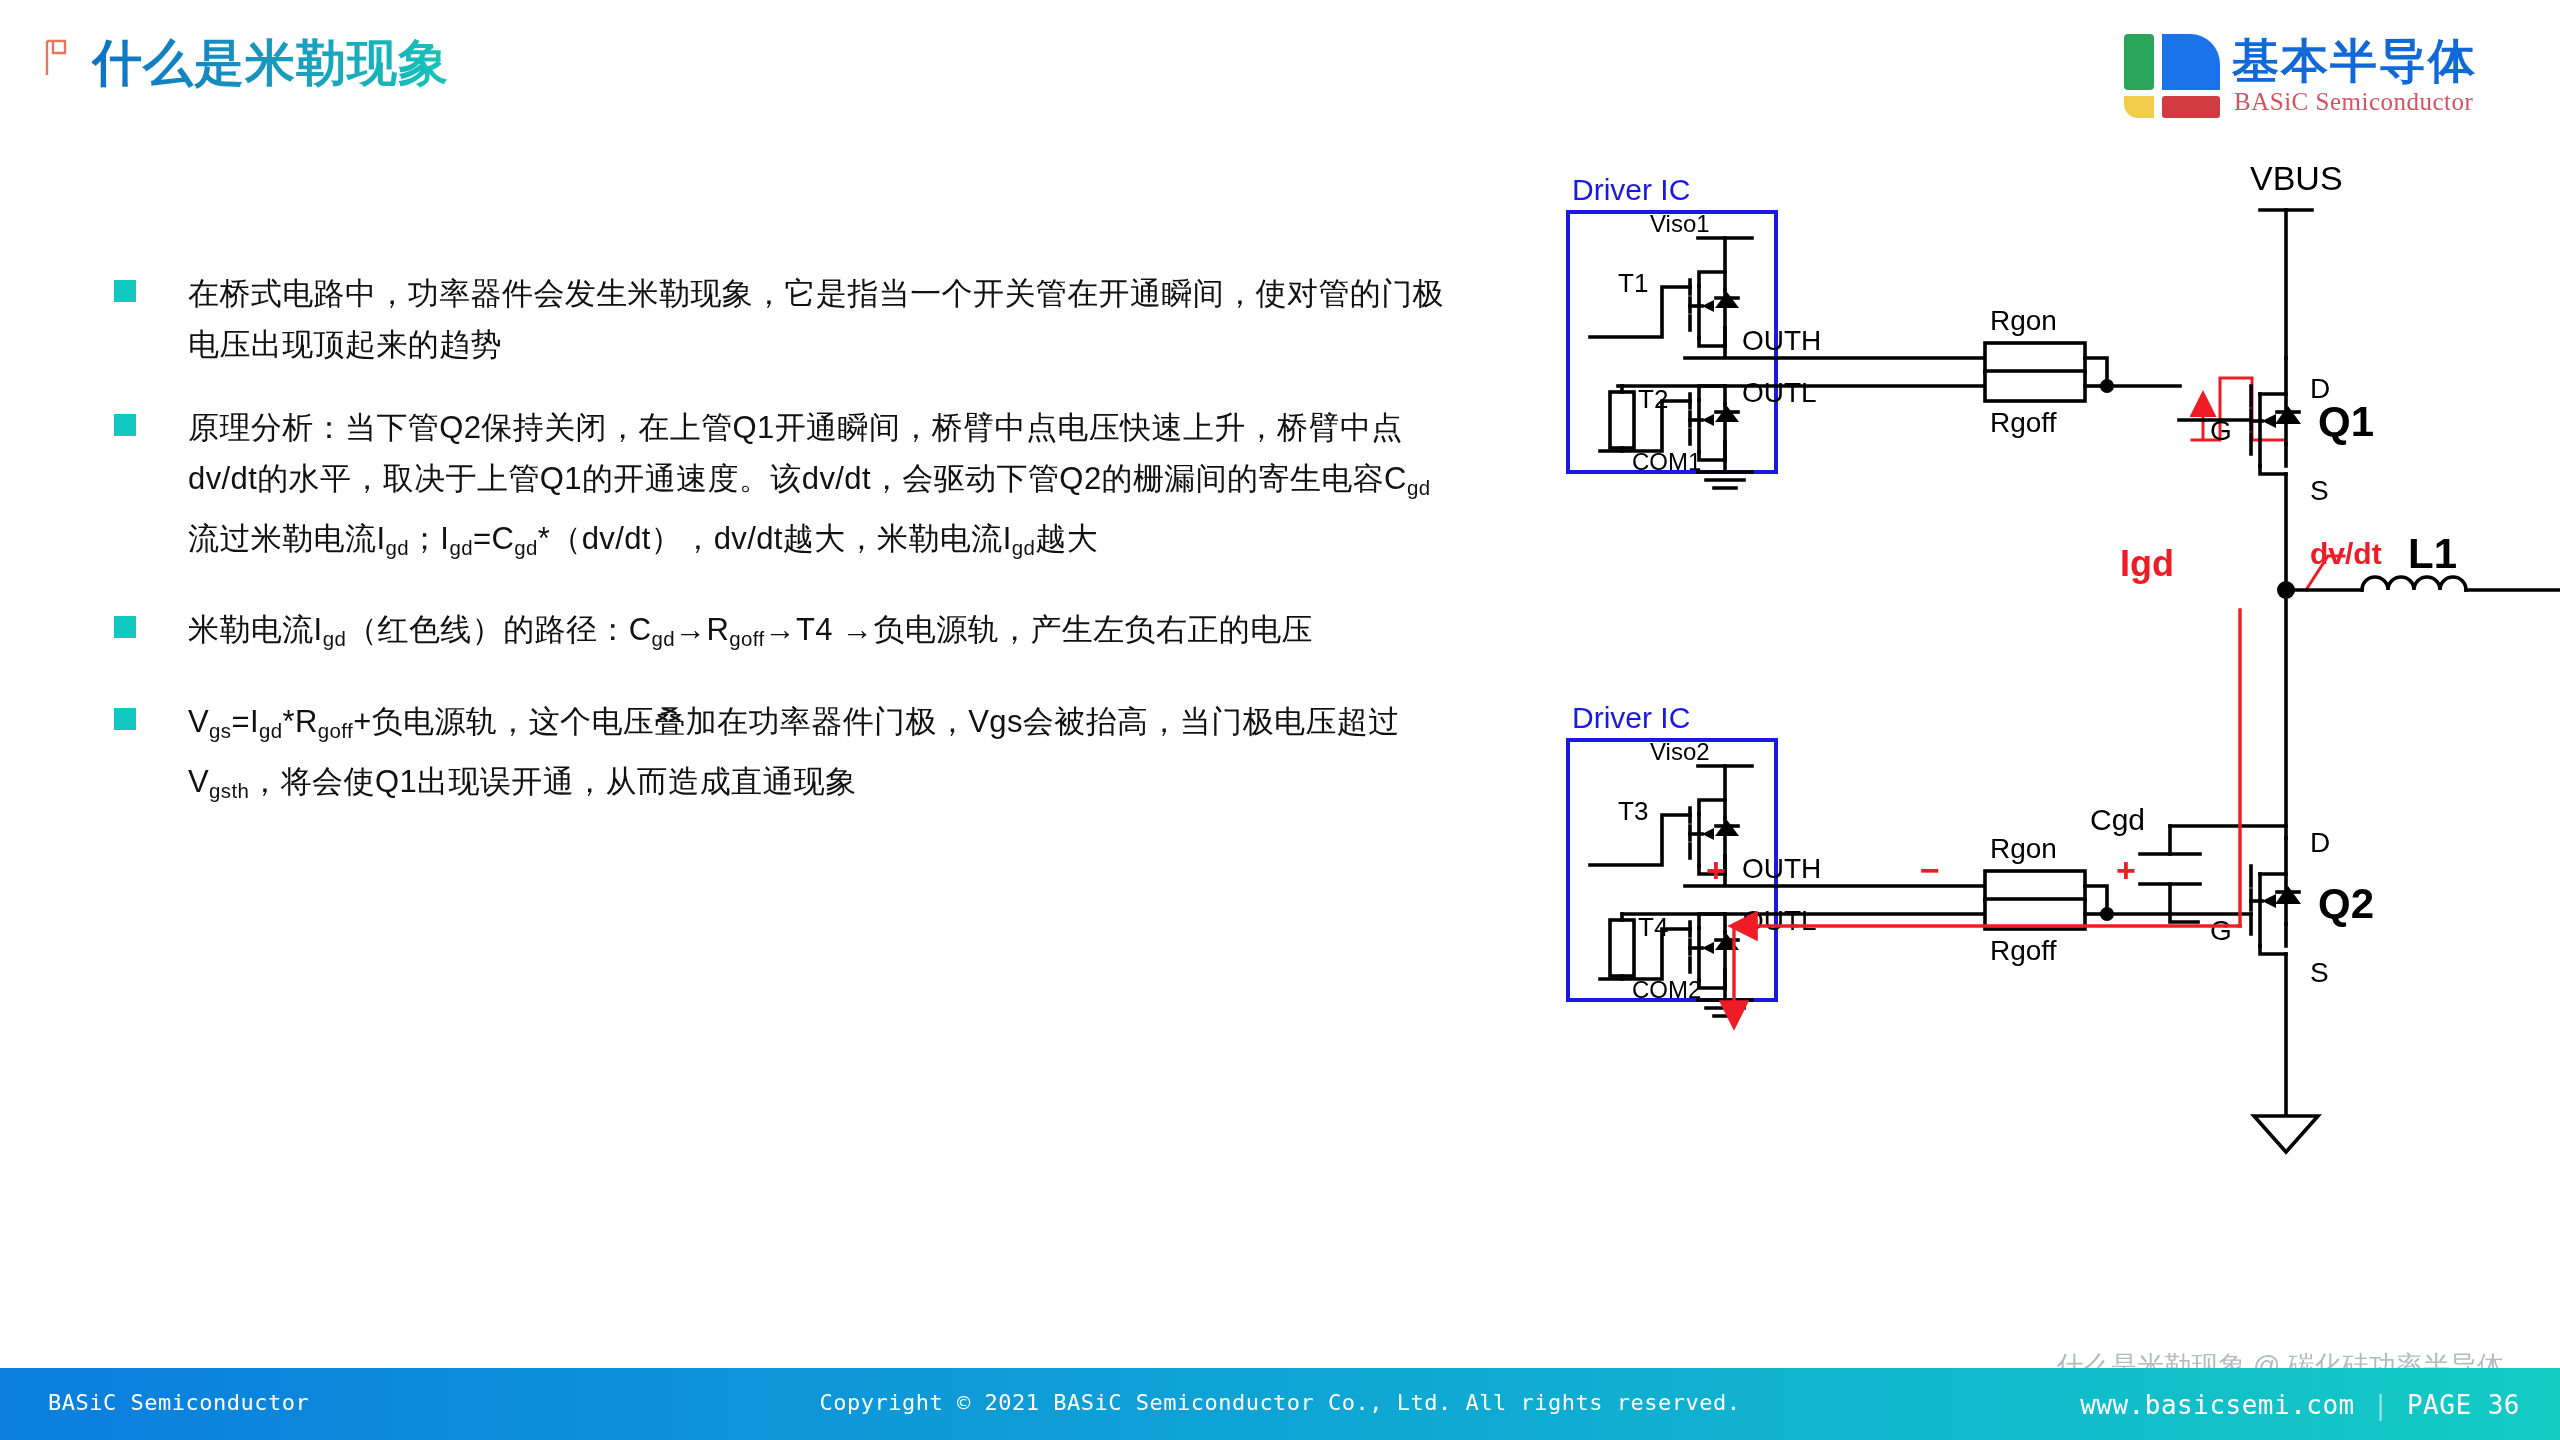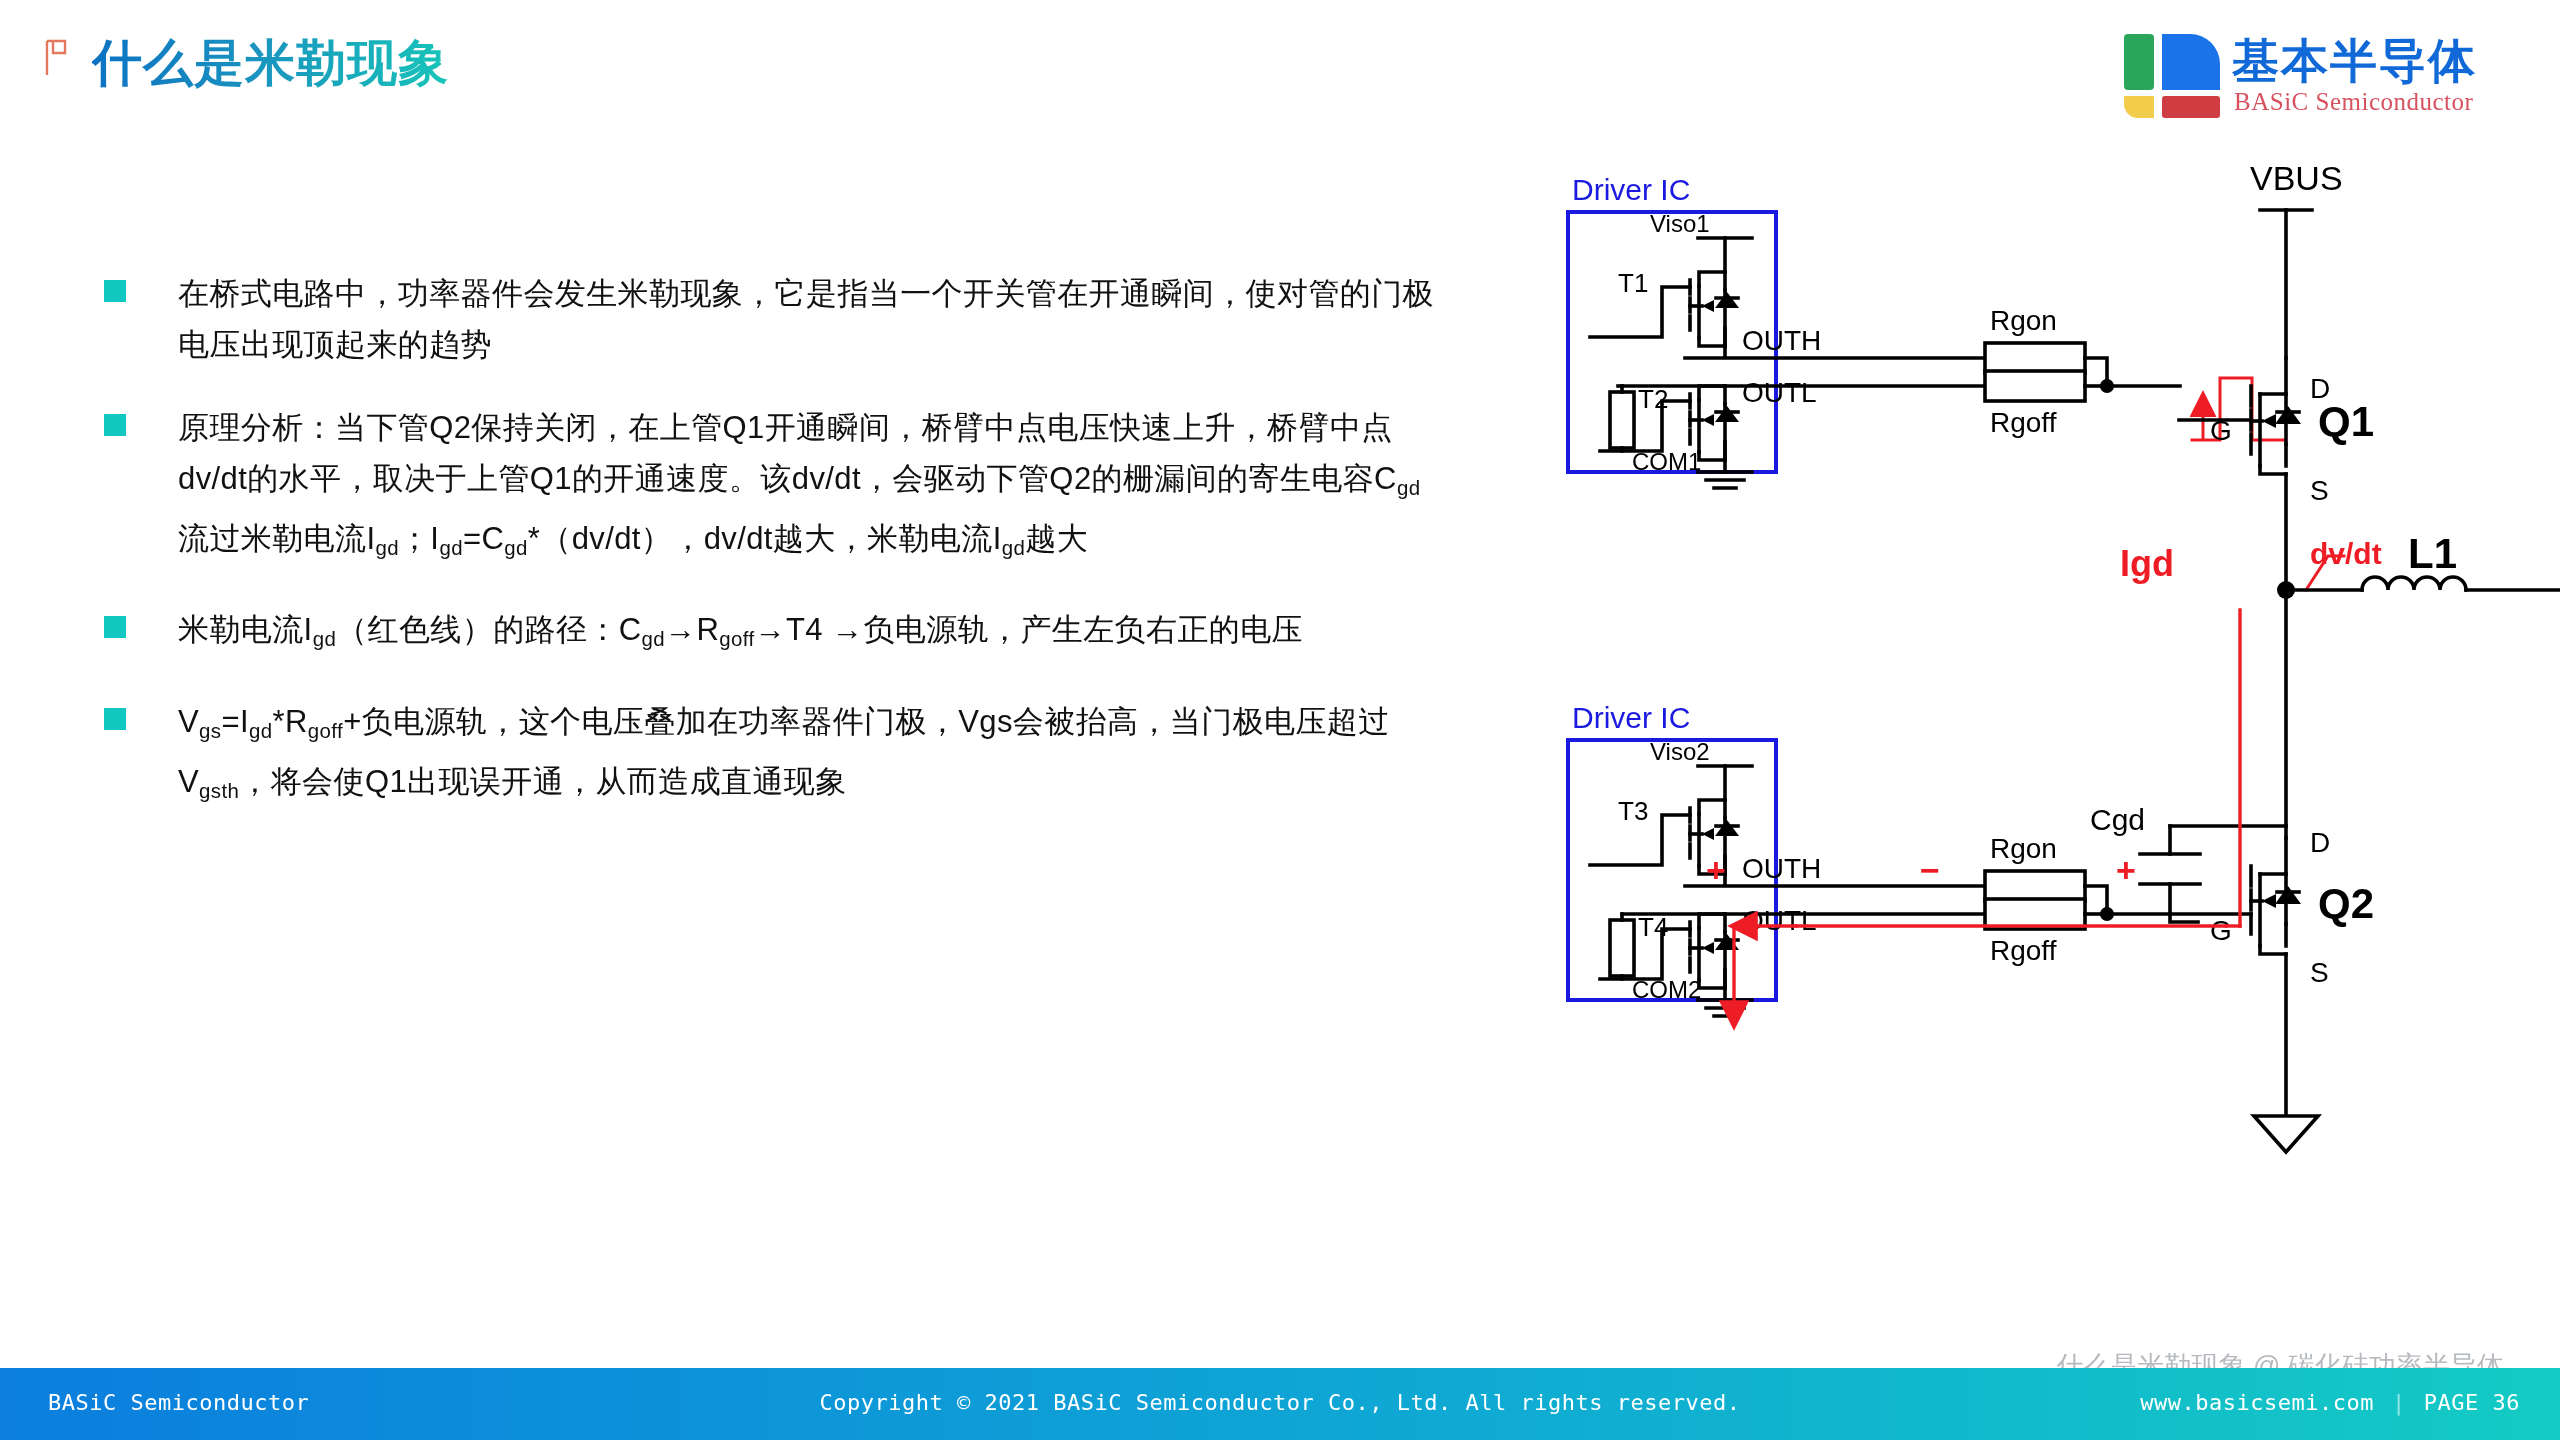--- a/index.html
+++ b/index.html
@@ -33,21 +33,21 @@
     font-size:47px; font-weight:bold; color:#1169d8; letter-spacing:2px;
     white-space:nowrap;
   }
   #logo-text-en {
     position:absolute; left:110px; top:62px;
     font-size:25px; color:#d8515f; letter-spacing:0.5px;
     white-space:nowrap;
   }
 
   
-  #bullets { position:absolute; left:104px; top:268px; width:1400px; }
+  #bullets { position:absolute; left:114px; top:268px; width:1400px; }
   .bullet-row { display:flex; align-items:flex-start; margin-bottom:32px; }
   .bullet-mark {
     width:22px; height:22px; background:#12c8c0;
     flex:0 0 22px; margin-top:12px; margin-right:52px;
   }
   .bullet-text {
     font-size:31px; line-height:51px; color:#111111;
     letter-spacing:0.4px; max-width:1270px;
   }
   .bullet-text sub { font-size:0.66em; vertical-align:-0.28em;text-align:center; }
@@ -66,21 +66,21 @@
     font-size:22px; color:#ffffff; letter-spacing:0.5px;
   }
   #footer-copyright {
     position:absolute; left:0; right:0; top:22px; text-align:center;
     font-family:"DejaVu Sans Mono","Liberation Mono",monospace;
     font-size:22px; color:#ffffff; letter-spacing:0.5px;
   }
   #footer-right {
     position:absolute; right:40px; top:22px;
     font-family:"DejaVu Sans Mono","Liberation Mono",monospace;
-    font-size:22px; color:#ffffff; letter-spacing:0.5px;
+    font-size:26px; color:#ffffff; letter-spacing:0.5px;
     display:flex; align-items:center; gap:18px;
   }
   .foot-sep { color:rgba(255,255,255,.55); }
   #watermark {
     position:absolute; right:56px; bottom:56px;
     font-size:27px; color:#9aa0a6; opacity:.72; white-space:nowrap;
   }
 </style>
 </head>
 <body>

